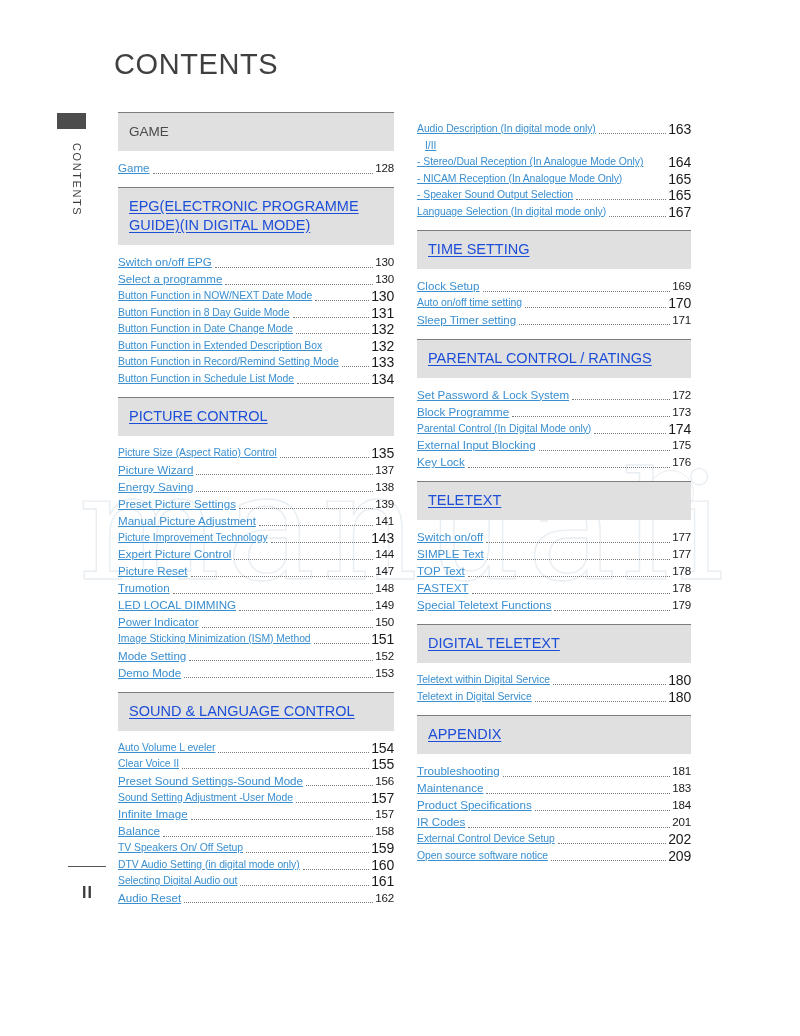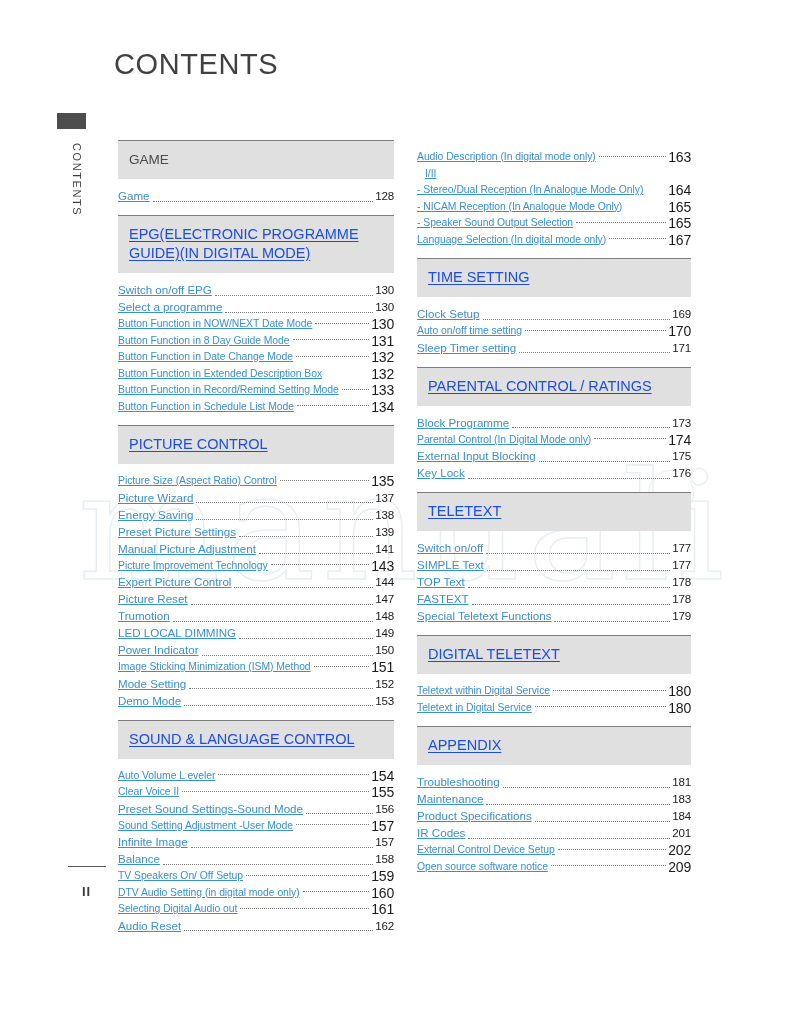--- a/index.html
+++ b/index.html
@@ -66,21 +66,21 @@
     font-size:11px;
     color:#3d3d3d;
     letter-spacing:1.6px;
     writing-mode:vertical-rl;
     text-orientation:mixed;
     white-space:nowrap;
     z-index:3;
   }
 
   
-  .col{position:absolute;top:112px;z-index:2;margin-top:28px;}
+  .col{position:absolute;top:112px;z-index:2;}
   .col-left{left:118px;width:276px;}
   .col-right{left:417px;width:274px;}
 
   
   .section{margin-bottom:0;}
   .sec-bar{
     background:#e0e0e0;
     border-top:1.6px solid #7d7d7d;
     padding:9px 0 10px 11px;
     box-sizing:border-box;
@@ -122,38 +122,38 @@
     margin:0 2px 3px 3px;
     height:1px;
   }
   .entry .pg{
     color:#1a1a1a;
     flex:0 0 auto;
     font-size:11.6px;
     letter-spacing:-.2px;
   }
   
-  .entry.tight{font-size:10.4px;line-height:16px;align-items:center;}
+  .entry.tight{font-size:10.4px;line-height:16px;}
   .entry.tight .label{letter-spacing:-.05px;}
   .entry.tight .pg{font-size:14px;}
   .entry.sub{padding-left:8px;}
   .entry.noleader .leader{border-bottom:none;}
 
   
   .foot-rule{
     position:absolute;
     left:68px; top:866px;
     width:38px;height:0;
     border-top:1.6px solid #555;
     z-index:3;
   }
   .foot-page{
     position:absolute;
     left:82px; top:884px;
-    font-size:13px;
+    font-size:16px;
     color:#3a3a3a;
     font-weight:700;
     letter-spacing:1px;
     z-index:3;
   }
 </style>
 </head>
 <body>
 
 <div class="page">
@@ -404,20 +404,25 @@
             <span class="label">Sleep Timer setting</span>
             <span class="leader"></span>
             <span class="pg">171</span>
           </div>
         </div>
       </div>
       <div class="section">
         <div class="sec-bar"><span class="sec-title">PARENTAL CONTROL / RATINGS</span></div>
         <div class="entries">
           <div class="entry">
+            <span class="label">Set Password &amp; Lock System</span>
+            <span class="leader"></span>
+            <span class="pg">172</span>
+          </div>
+          <div class="entry">
             <span class="label">Block Programme</span>
             <span class="leader"></span>
             <span class="pg">173</span>
           </div>
           <div class="entry tight">
             <span class="label">Parental Control (In Digital Mode only)</span>
             <span class="leader"></span>
             <span class="pg">174</span>
           </div>
           <div class="entry">

